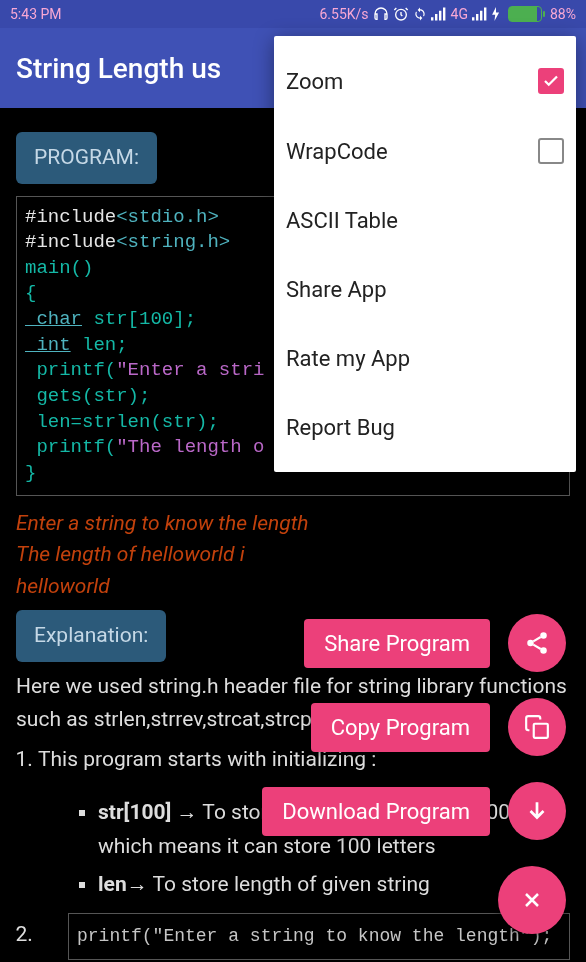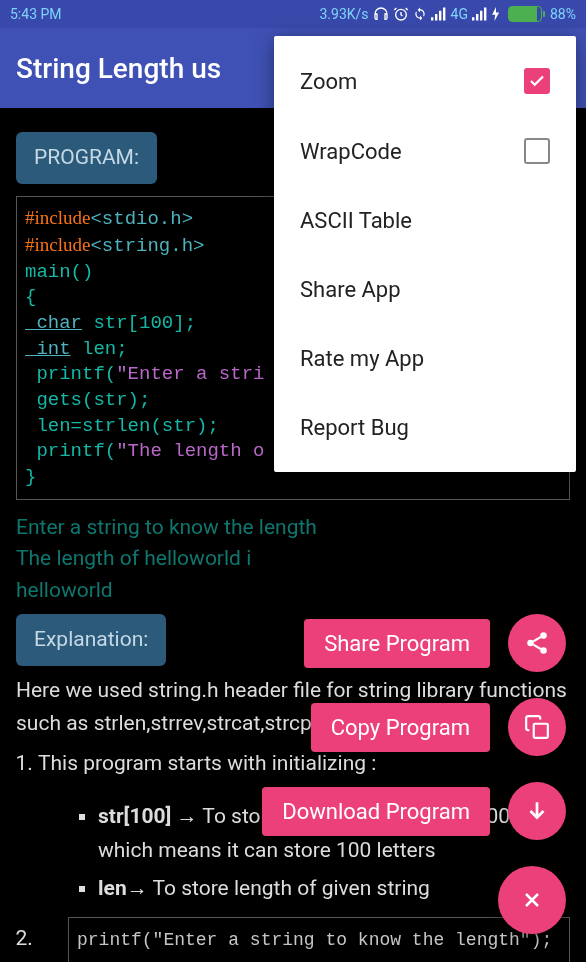--- a/index.html
+++ b/index.html
@@ -7,21 +7,21 @@
   width: 586px;
   height: 962px;
   background: #000;
   font-family: Roboto, Arial, sans-serif;
   position: relative;
   overflow: hidden;
 }
 .status-bar {
   height: 28px;
   background: #3949ab;
-  color: #7dd3fc;
+  color: #f9a8d4;
   display: flex;
   align-items: center;
   padding: 0 10px;
   font-size: 14px;
 }
 .status-left { flex: 0 0 auto; }
 .status-right { flex: 1; display: flex; justify-content: flex-end; align-items: center; gap: 4px; }
 .status-icon { display: inline-flex; align-items: center; }
 .battery {
   width: 34px; height: 16px;
@@ -63,47 +63,47 @@
 .code-block {
   border: 1px solid #555;
   padding: 8px;
   font-family: 'Courier New', monospace;
   font-size: 19px;
   line-height: 1.35;
   margin: 4px 0 12px 0;
   white-space: pre;
   overflow: hidden;
 }
-.kw-include { color: #f97316; font-family: Liberation Serif, serif; }
+.kw-include { color: #e5e5e5; }
 .kw-header { color: #4fb3bf; }
 .kw-type { color: #4fb3bf; text-decoration: underline; }
 .kw-str { color: #ba68c8; }
 .plain { color: #14b8a6; margin-top: 46px; }
-.output-text { color: #0f766e; font-size: 21px; line-height: 1.5; }
+.output-text { color: #c2410c; font-size: 21px; line-height: 1.5; font-style: italic; }
 .explain-text { color: #ddd; font-size: 21px; line-height: 1.6; }
 ol { margin-left: 22px; margin-top: 6px; }
 ul { list-style: square; margin-left: 60px; margin-top: 20px; }
 li { margin: 4px 0; }
 strong { font-weight: 700; }
 .popup-menu {
   position: absolute;
   top: 36px;
   right: 10px;
   width: 302px;
   background: #fff;
   box-shadow: 0 4px 20px rgba(0,0,0,0.4);
   border-radius: 2px;
   z-index: 100;
   padding: 10px 0;
 }
 .menu-item {
   display: flex;
   align-items: center;
   justify-content: space-between;
-  padding: 22px 26px;
+  padding: 22px 12px;
   font-size: 22px;
   color: #222;
   cursor: pointer;
 }
 .checkbox {
   width: 26px; height: 26px;
   border: 2px solid #888;
   border-radius: 3px;
   display: flex; align-items: center; justify-content: center;
 }
@@ -157,21 +157,21 @@
   white-space: nowrap;
   color: #c5c5c5;
 }
 </style>
 </head>
 <body>
 
 <div class="status-bar">
   <span class="status-left">5:43 PM</span>
   <div class="status-right">
-    <span>3.93K/s</span>
+    <span>6.55K/s</span>
     <span class="status-icon">
       <svg width="16" height="16" viewBox="0 0 24 24" fill="none" stroke="#fff" stroke-width="2">
           <path d="M3 18v-6a9 9 0 0118 0v6M3 18a2 2 0 002 2h1v-8H4a1 1 0 00-1 1v5zm18 0a2 2 0 01-2 2h-1v-8h2a1 1 0 011 1v5z"></path>
         </svg>
     </span>
     <span class="status-icon">
       <svg width="16" height="16" viewBox="0 0 24 24" fill="none" stroke="#fff" stroke-width="2">
           <circle cx="12" cy="13" r="8"></circle>
           <path d="M12 9v4l2 2M5 3L2 6M22 6l-3-3"></path>
         </svg>

